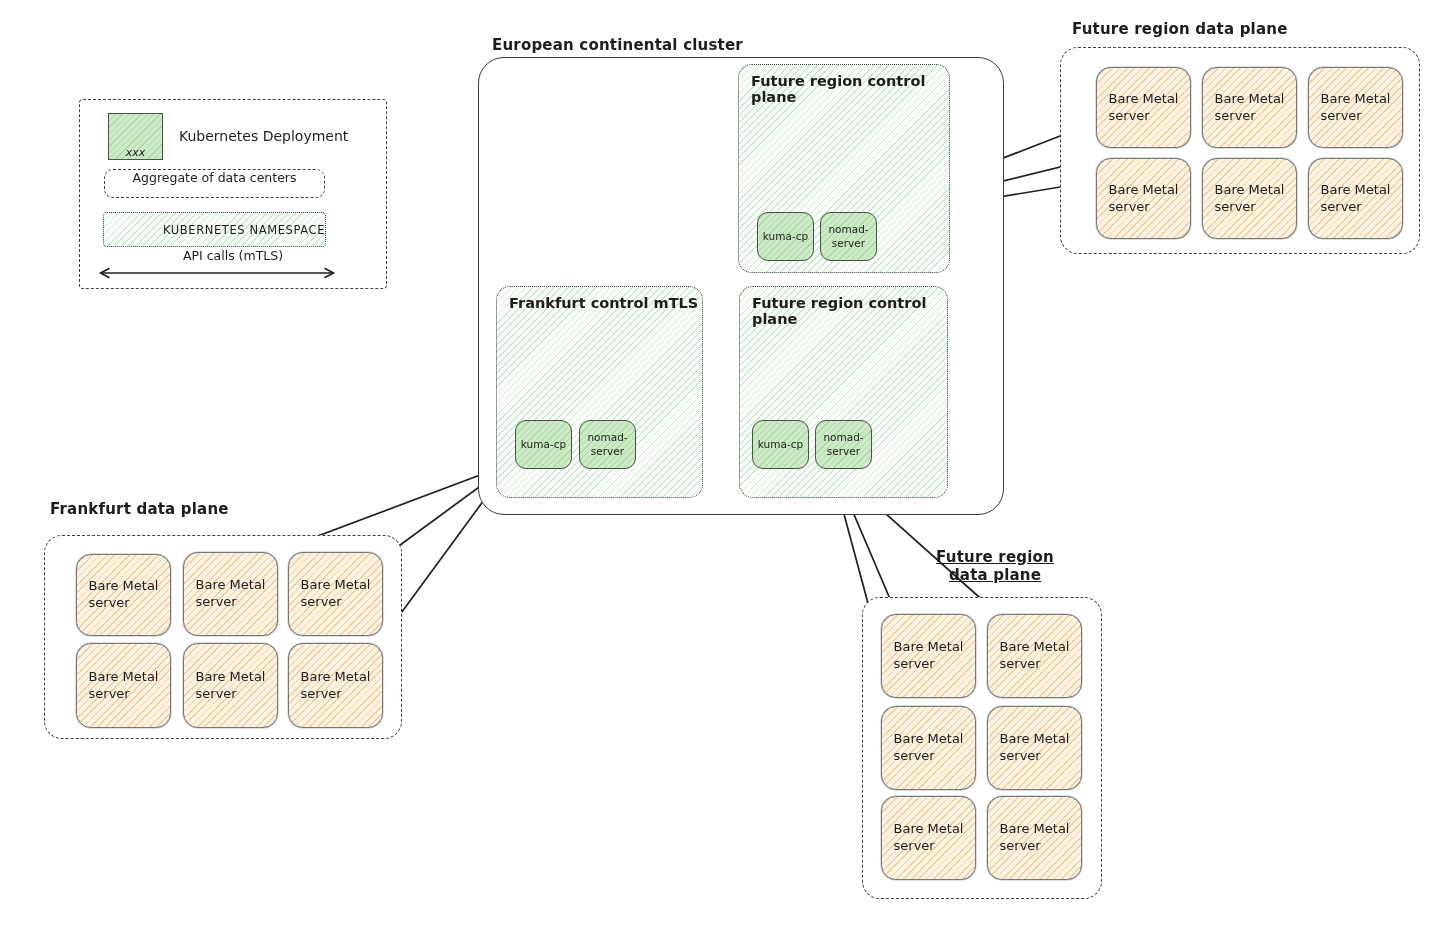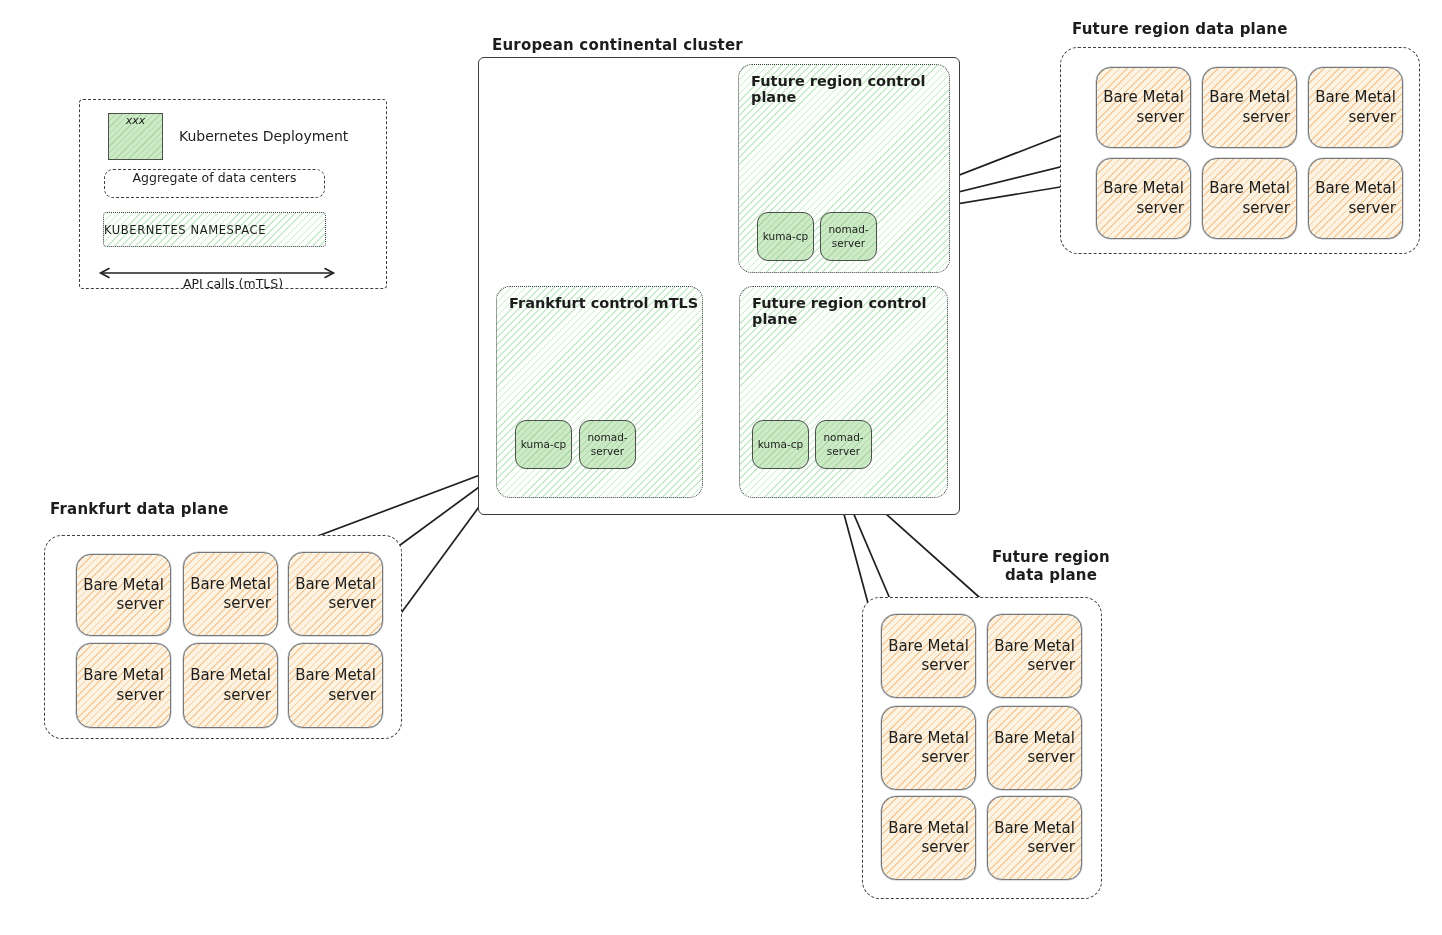--- a/index.html
+++ b/index.html
@@ -7,21 +7,21 @@
           font-family:"DejaVu Sans",sans-serif;color:#1d1d1d;}
   .abs{position:absolute;}
 
   
   .overlay{position:absolute;left:0;top:0;width:1442px;height:935px;pointer-events:none;}
 
   
   .sec-title{font-size:15px;font-weight:bold;letter-spacing:.2px;white-space:pre-line;}
 
   
-  .cluster-box{border:1.6px solid #3a3d40;border-radius:6px;background:#fff;}
+  .cluster-box{border:1.6px solid #3a3d40;border-radius:26px;background:#fff;padding-left:44px;}
 
   
   .ns-box{border:1.8px dotted #3c3f42;border-radius:14px;background-color:#fdfffd;
           background-image:repeating-linear-gradient(135deg, rgba(132,201,134,0.42) 0 1.2px, transparent 1.2px 5px);}
   .ns-title{position:absolute;left:12px;top:8px;font-size:14.5px;font-weight:bold;}
 
   
   .chip{position:absolute;width:55px;height:47px;border:1.5px solid #4b5149;border-radius:11px;
         background-color:#cdeac6;
         background-image:repeating-linear-gradient(135deg, rgba(110,180,110,0.35) 0 1px, transparent 1px 4.5px);
@@ -29,36 +29,36 @@
   .chip-label{font-size:10.5px;text-align:center;white-space:pre-line;line-height:1.25;}
 
   
   .dp-box{border:1.8px dashed #3c3f42;border-radius:18px;background:#fff;}
 
   
   .server{position:absolute;border:1.5px solid #73787e;border-radius:15px;
           background-color:#fcf3e3;
           background-image:repeating-linear-gradient(135deg, rgba(233,151,63,0.42) 0 1.2px, transparent 1.2px 5.2px);
           display:flex;align-items:center;justify-content:center;box-shadow:0 0 0 .5px #b9bdc2;}
-  .server-label{font-size:15px;text-align:right;white-space:pre-line;line-height:1.3;}
+  .server-label{font-size:13px;text-align:left;white-space:pre-line;line-height:1.3;}
 
   
   .legend{border:1.8px dashed #3c3f42;border-radius:4px;background:#fff;}
   .legend-swatch{position:absolute;left:28px;top:13px;width:53px;height:45px;border:1.6px solid #4b5149;border-radius:0;
         background-color:#cdeac6;
         background-image:repeating-linear-gradient(135deg, rgba(110,180,110,0.35) 0 1px, transparent 1px 4.5px);
-        display:flex;align-items:flex-start;justify-content:center;font-style:italic;font-size:11px;}
+        display:flex;align-items:flex-end;justify-content:center;font-style:italic;font-size:11px;}
   .legend-row-label{position:absolute;left:99px;top:28px;font-size:14px;}
   .legend-aggregate{position:absolute;left:24px;top:69px;width:219px;height:27px;border:1.6px dashed #3c3f42;border-radius:9px;
         display:flex;justify-content:center;font-size:12.5px;}
   .legend-namespace{position:absolute;left:23px;top:112px;width:221px;height:33px;border:1.8px dotted #3c3f42;border-radius:4px;
         background-color:#fdfffd;
         background-image:repeating-linear-gradient(135deg, rgba(132,201,134,0.42) 0 1.2px, transparent 1.2px 5px);
-        display:flex;align-items:center;justify-content:flex-start;font-size:11.5px;letter-spacing:.6px;}
-  .legend-api-label{position:absolute;left:0;top:148px;width:100%;text-align:center;font-size:12.5px;margin-top:28px;}
+        display:flex;align-items:center;justify-content:flex-end;font-size:11.5px;letter-spacing:.6px;}
+  .legend-api-label{position:absolute;left:0;top:148px;width:100%;text-align:center;font-size:12.5px;}
   .legend-api-svg{position:absolute;left:0;top:158px;}
 </style>
 </head>
 <body>
 
 <div class="canvas">
 
   <svg class="overlay">
     <defs>
       <marker id="ah" markerWidth="14" markerHeight="14" refX="10" refY="6" orient="auto-start-reverse" markerUnits="userSpaceOnUse">
@@ -190,21 +190,21 @@
     <div class="server" style="left:138px;top:107px;width:93px;height:83px;">
         <div class="server-label">Bare Metal
 server</div>
       </div>
     <div class="server" style="left:243px;top:107px;width:93px;height:83px;">
         <div class="server-label">Bare Metal
 server</div>
       </div>
   </div>
 
-  <div class="abs sec-title" style="left:971px;top:548px;width:160px;text-align:center;">Future region
+  <div class="abs sec-title" style="left:915px;top:548px;width:160px;text-align:center;text-decoration:underline;">Future region
 data plane</div>
   <div class="abs dp-box" style="left:862px;top:597px;width:238px;height:300px;">
     <div class="server" style="left:18px;top:16px;width:93px;height:82px;">
         <div class="server-label">Bare Metal
 server</div>
       </div>
     <div class="server" style="left:124px;top:16px;width:93px;height:82px;">
         <div class="server-label">Bare Metal
 server</div>
       </div>

